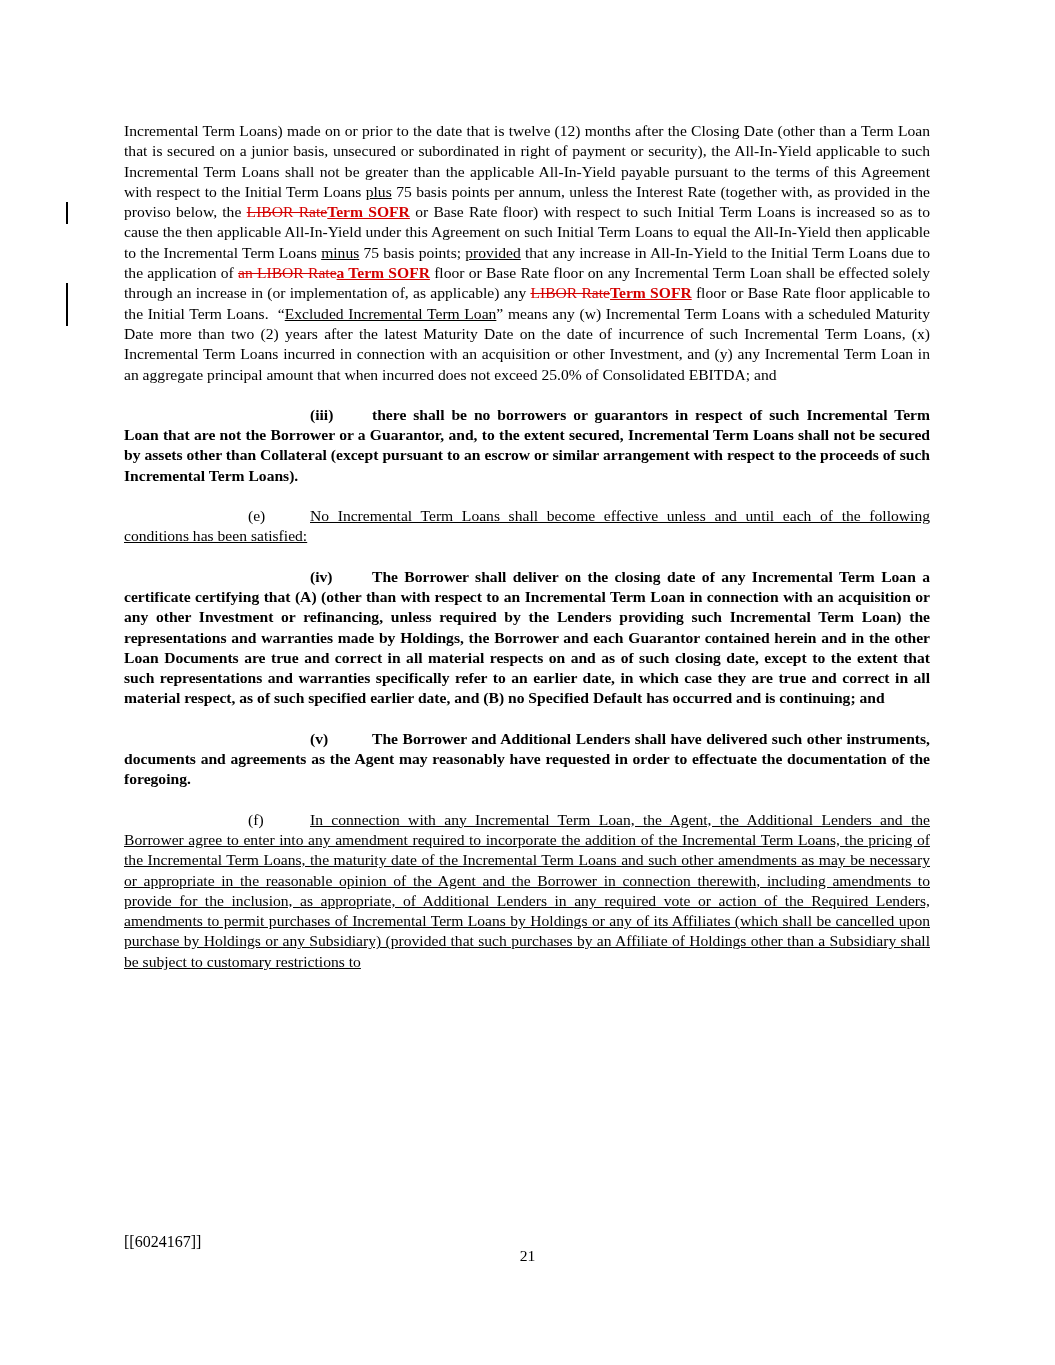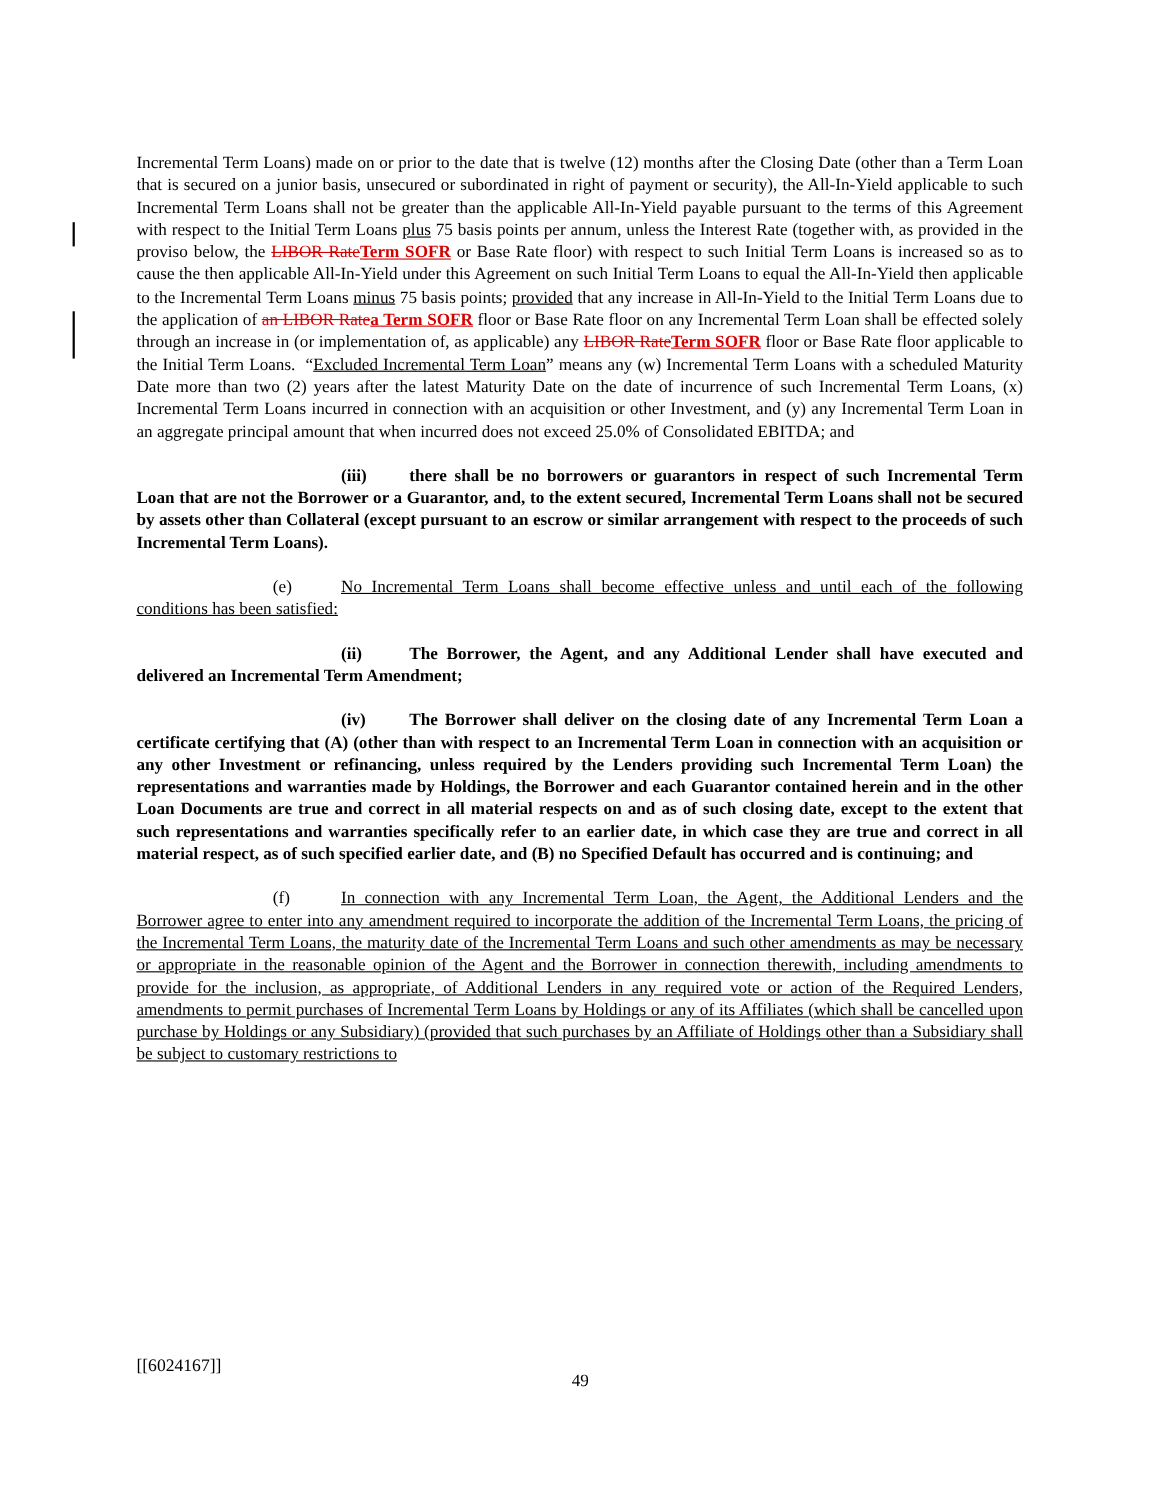--- a/index.html
+++ b/index.html
@@ -19,21 +19,21 @@
     overflow: hidden;
   }
   .document-body {
     position: absolute;
     left: 124px;
     top: 121px;
     width: 806px;
   }
   .para {
     text-align: justify;
-    margin: 18px 0 20px 0;
+    margin: 0 0 20px 0;
     text-indent: 0;
   }
   .para.indent-1 { text-indent: 124px; text-decoration: underline; }
   .para.indent-2 { text-indent: 186px; font-weight: bold; }
   .marker {
     display: inline-block;
     width: 62px;
     text-indent: 0;
   }
   .seg-u {
@@ -73,19 +73,19 @@
 
 <div class="page">
   <div>
       <div class="change-bar" style="top: 202px; height: 22px;"></div>
       <div class="change-bar" style="top: 283px; height: 43px;"></div>
     </div>
   <div class="document-body">
       <div class="para indent-0"><span>Incremental Term Loans) made on or prior to the date that is twelve (12) months after the Closing Date (other than a Term Loan that is secured on a junior basis, unsecured or subordinated in right of payment or security), the All-In-Yield applicable to such Incremental Term Loans shall not be greater than the applicable All-In-Yield payable pursuant to the terms of this Agreement with respect to the Initial Term Loans </span><span class="seg-u">plus</span><span> 75 basis points per annum, unless the Interest Rate (together with, as provided in the proviso below, the </span><span class="seg-del">LIBOR Rate</span><span class="seg-ins">Term SOFR</span><span> or Base Rate floor) with respect to such Initial Term Loans is increased so as to cause the then applicable All-In-Yield under this Agreement on such Initial Term Loans to equal the All-In-Yield then applicable to the Incremental Term Loans </span><span class="seg-u">minus</span><span> 75 basis points; </span><span class="seg-u">provided</span><span> that any increase in All-In-Yield to the Initial Term Loans due to the application of </span><span class="seg-del">an LIBOR Rate</span><span class="seg-ins">a Term SOFR</span><span> floor or Base Rate floor on any Incremental Term Loan shall be effected solely through an increase in (or implementation of, as applicable) any </span><span class="seg-del">LIBOR Rate</span><span class="seg-ins">Term SOFR</span><span> floor or Base Rate floor applicable to the Initial Term Loans.&nbsp; “</span><span class="seg-u">Excluded Incremental Term Loan</span><span>” means any (w) Incremental Term Loans with a scheduled Maturity Date more than two (2) years after the latest Maturity Date on the date of incurrence of such Incremental Term Loans, (x) Incremental Term Loans incurred in connection with an acquisition or other Investment, and (y) any Incremental Term Loan in an aggregate principal amount that when incurred does not exceed 25.0% of Consolidated EBITDA; and</span></div>
       <div class="para indent-2"><span class="marker">(iii)</span><span>there shall be no borrowers or guarantors in respect of such Incremental Term Loan that are not the Borrower or a Guarantor, and, to the extent secured, Incremental Term Loans shall not be secured by assets other than Collateral (except pursuant to an escrow or similar arrangement with respect to the proceeds of such Incremental Term Loans).</span></div>
       <div class="para indent-1"><span class="marker">(e)</span><span>No Incremental Term Loans shall become effective unless and until each of the following conditions has been satisfied:</span></div>
-      <div class="para indent-2"><span class="marker">(ii)</span><span>The Borrower, the Agent, and any Additional Lender shall have executed and delivered an Incremental Term Amendment;</span></div>
       <div class="para indent-2"><span class="marker">(iv)</span><span>The Borrower shall deliver on the closing date of any Incremental Term Loan a certificate certifying that (A) (other than with respect to an Incremental Term Loan in connection with an acquisition or any other Investment or refinancing, unless required by the Lenders providing such Incremental Term Loan) the representations and warranties made by Holdings, the Borrower and each Guarantor contained herein and in the other Loan Documents are true and correct in all material respects on and as of such closing date, except to the extent that such representations and warranties specifically refer to an earlier date, in which case they are true and correct in all material respect, as of such specified earlier date, and (B) no Specified Default has occurred and is continuing; and</span></div>
+      <div class="para indent-2"><span class="marker">(v)</span><span>The Borrower and Additional Lenders shall have delivered such other instruments, documents and agreements as the Agent may reasonably have requested in order to effectuate the documentation of the foregoing.</span></div>
       <div class="para indent-1"><span class="marker">(f)</span><span>In connection with any Incremental Term Loan, the Agent, the Additional Lenders and the Borrower agree to enter into any amendment required to incorporate the addition of the Incremental Term Loans, the pricing of the Incremental Term Loans, the maturity date of the Incremental Term Loans and such other amendments as may be necessary or appropriate in the reasonable opinion of the Agent and the Borrower in connection therewith, including amendments to provide for the inclusion, as appropriate, of Additional Lenders in any required vote or action of the Required Lenders, amendments to permit purchases of Incremental Term Loans by Holdings or any of its Affiliates (which shall be cancelled upon purchase by Holdings or any Subsidiary) (</span><span class="seg-u">provided</span><span> that such purchases by an Affiliate of Holdings other than a Subsidiary shall be subject to customary restrictions to</span></div>
     </div>
-  <div class="page-number">49</div>
+  <div class="page-number">21</div>
   <div class="doc-id">[[6024167]]</div>
 </div>
 
 </body></html>

